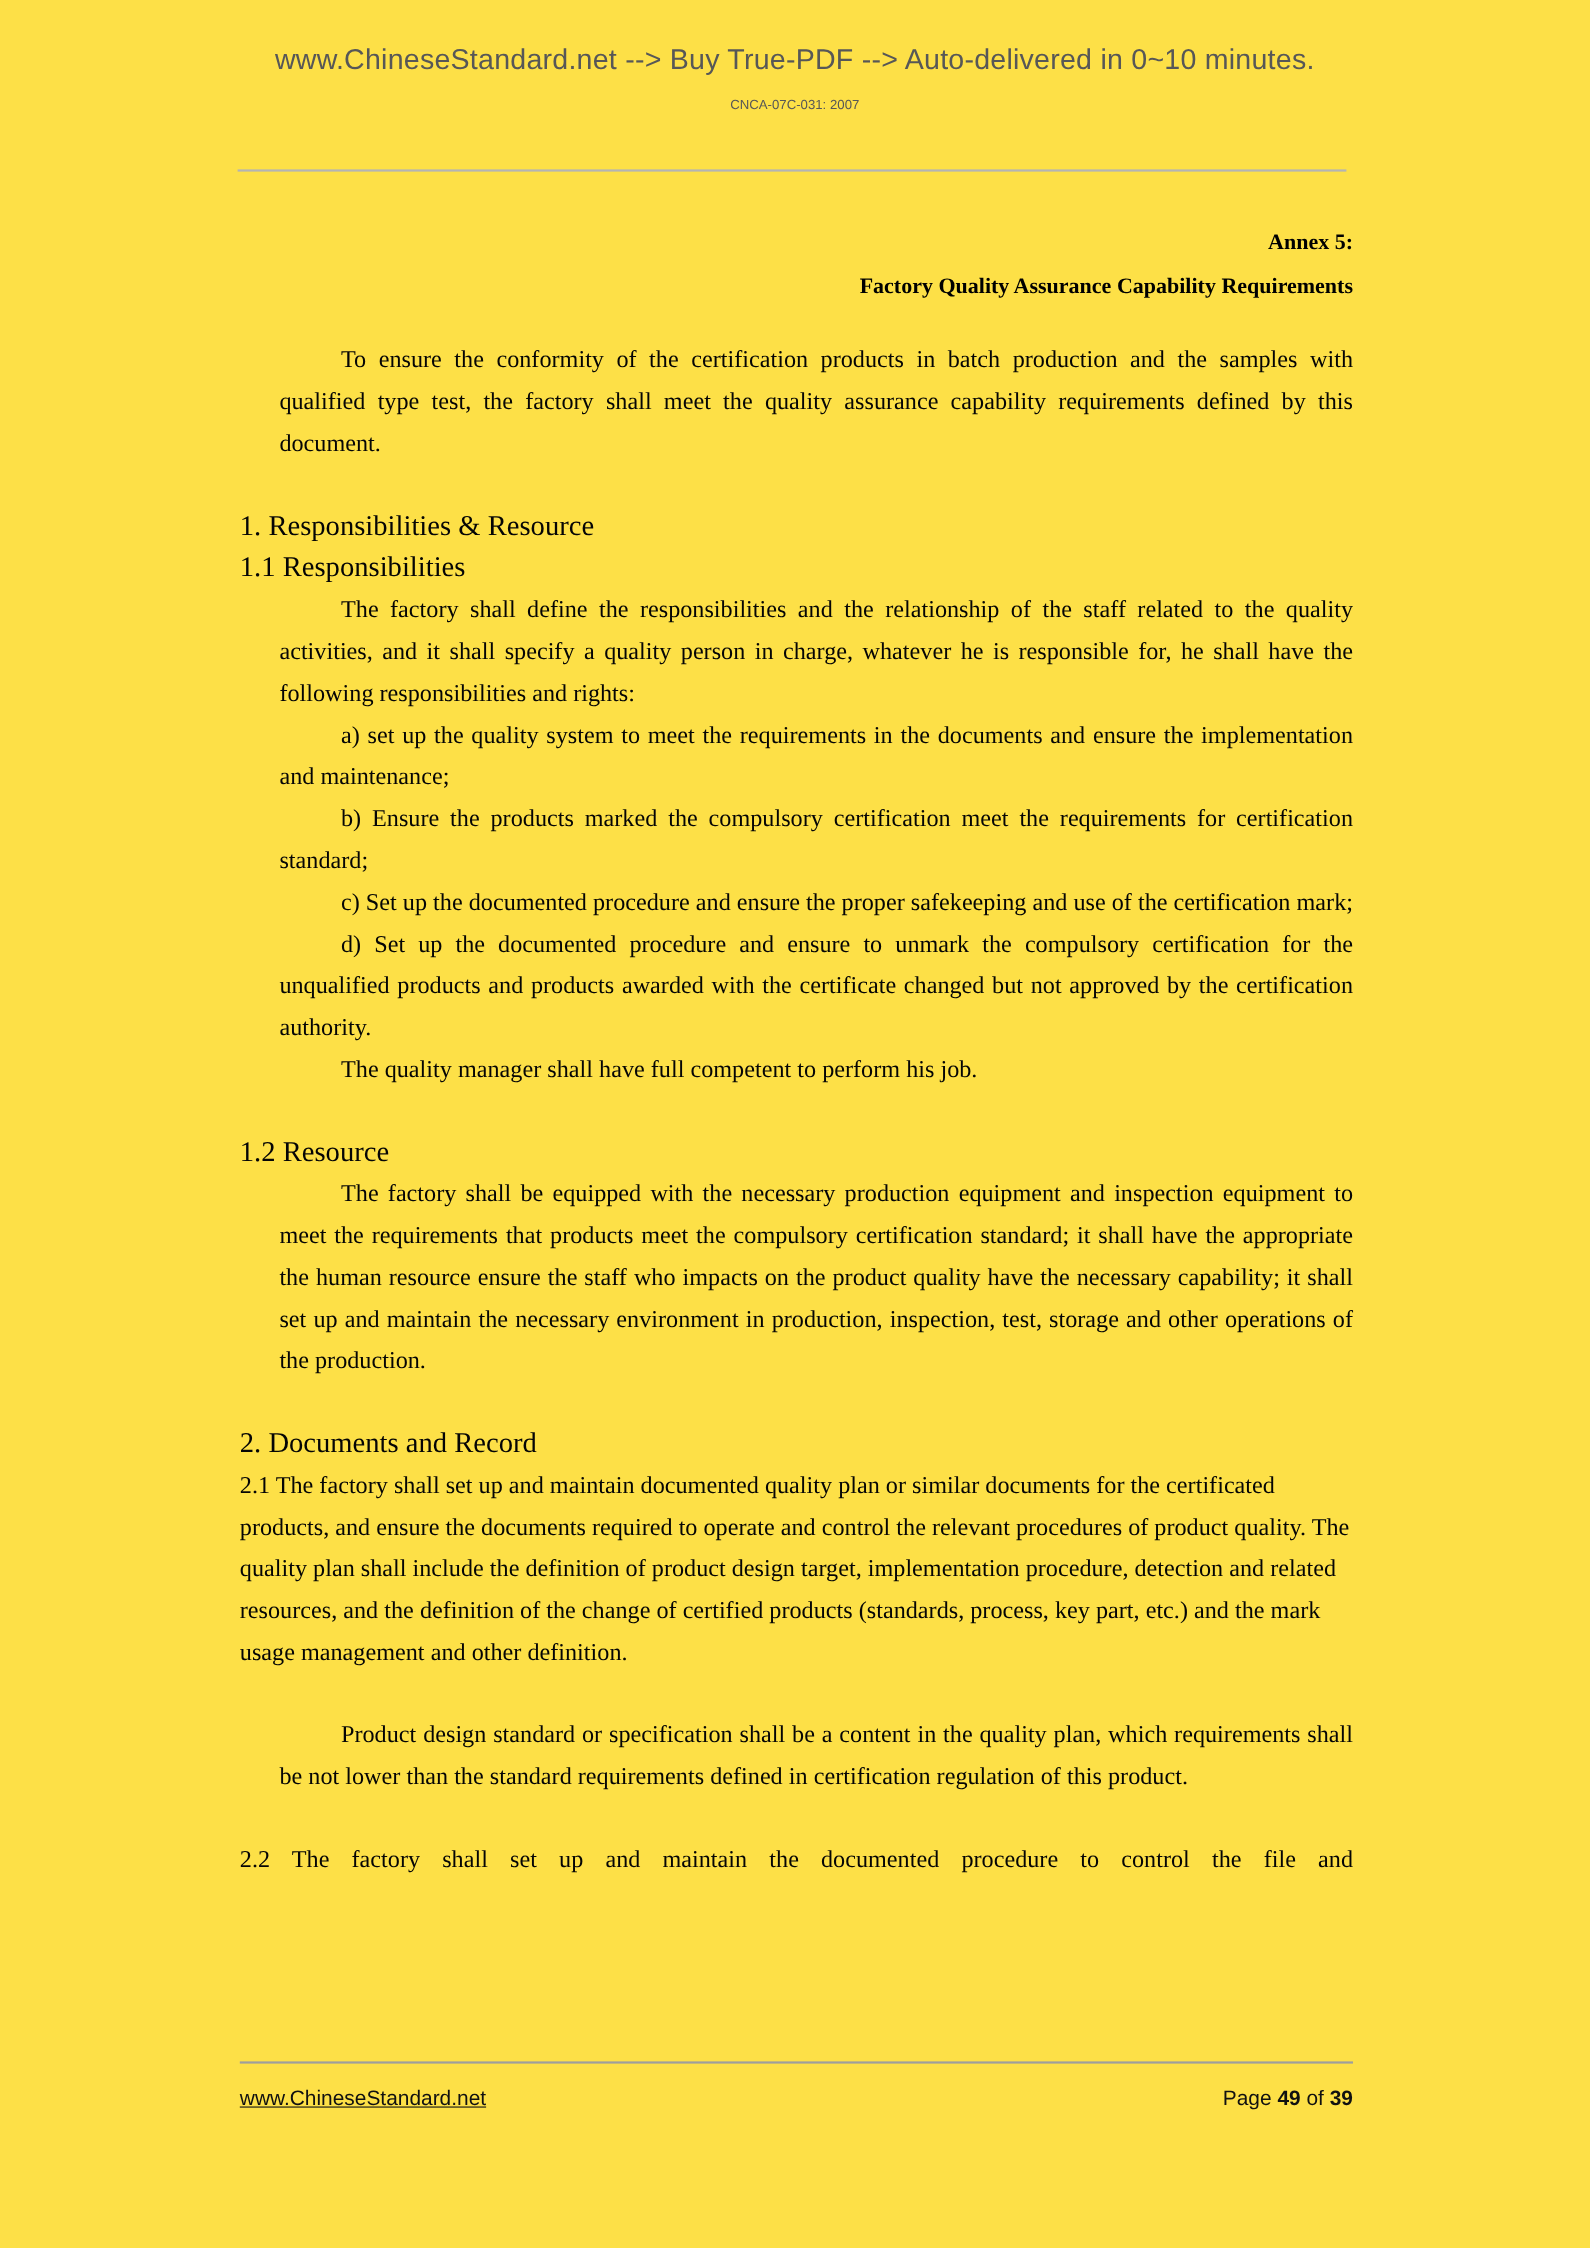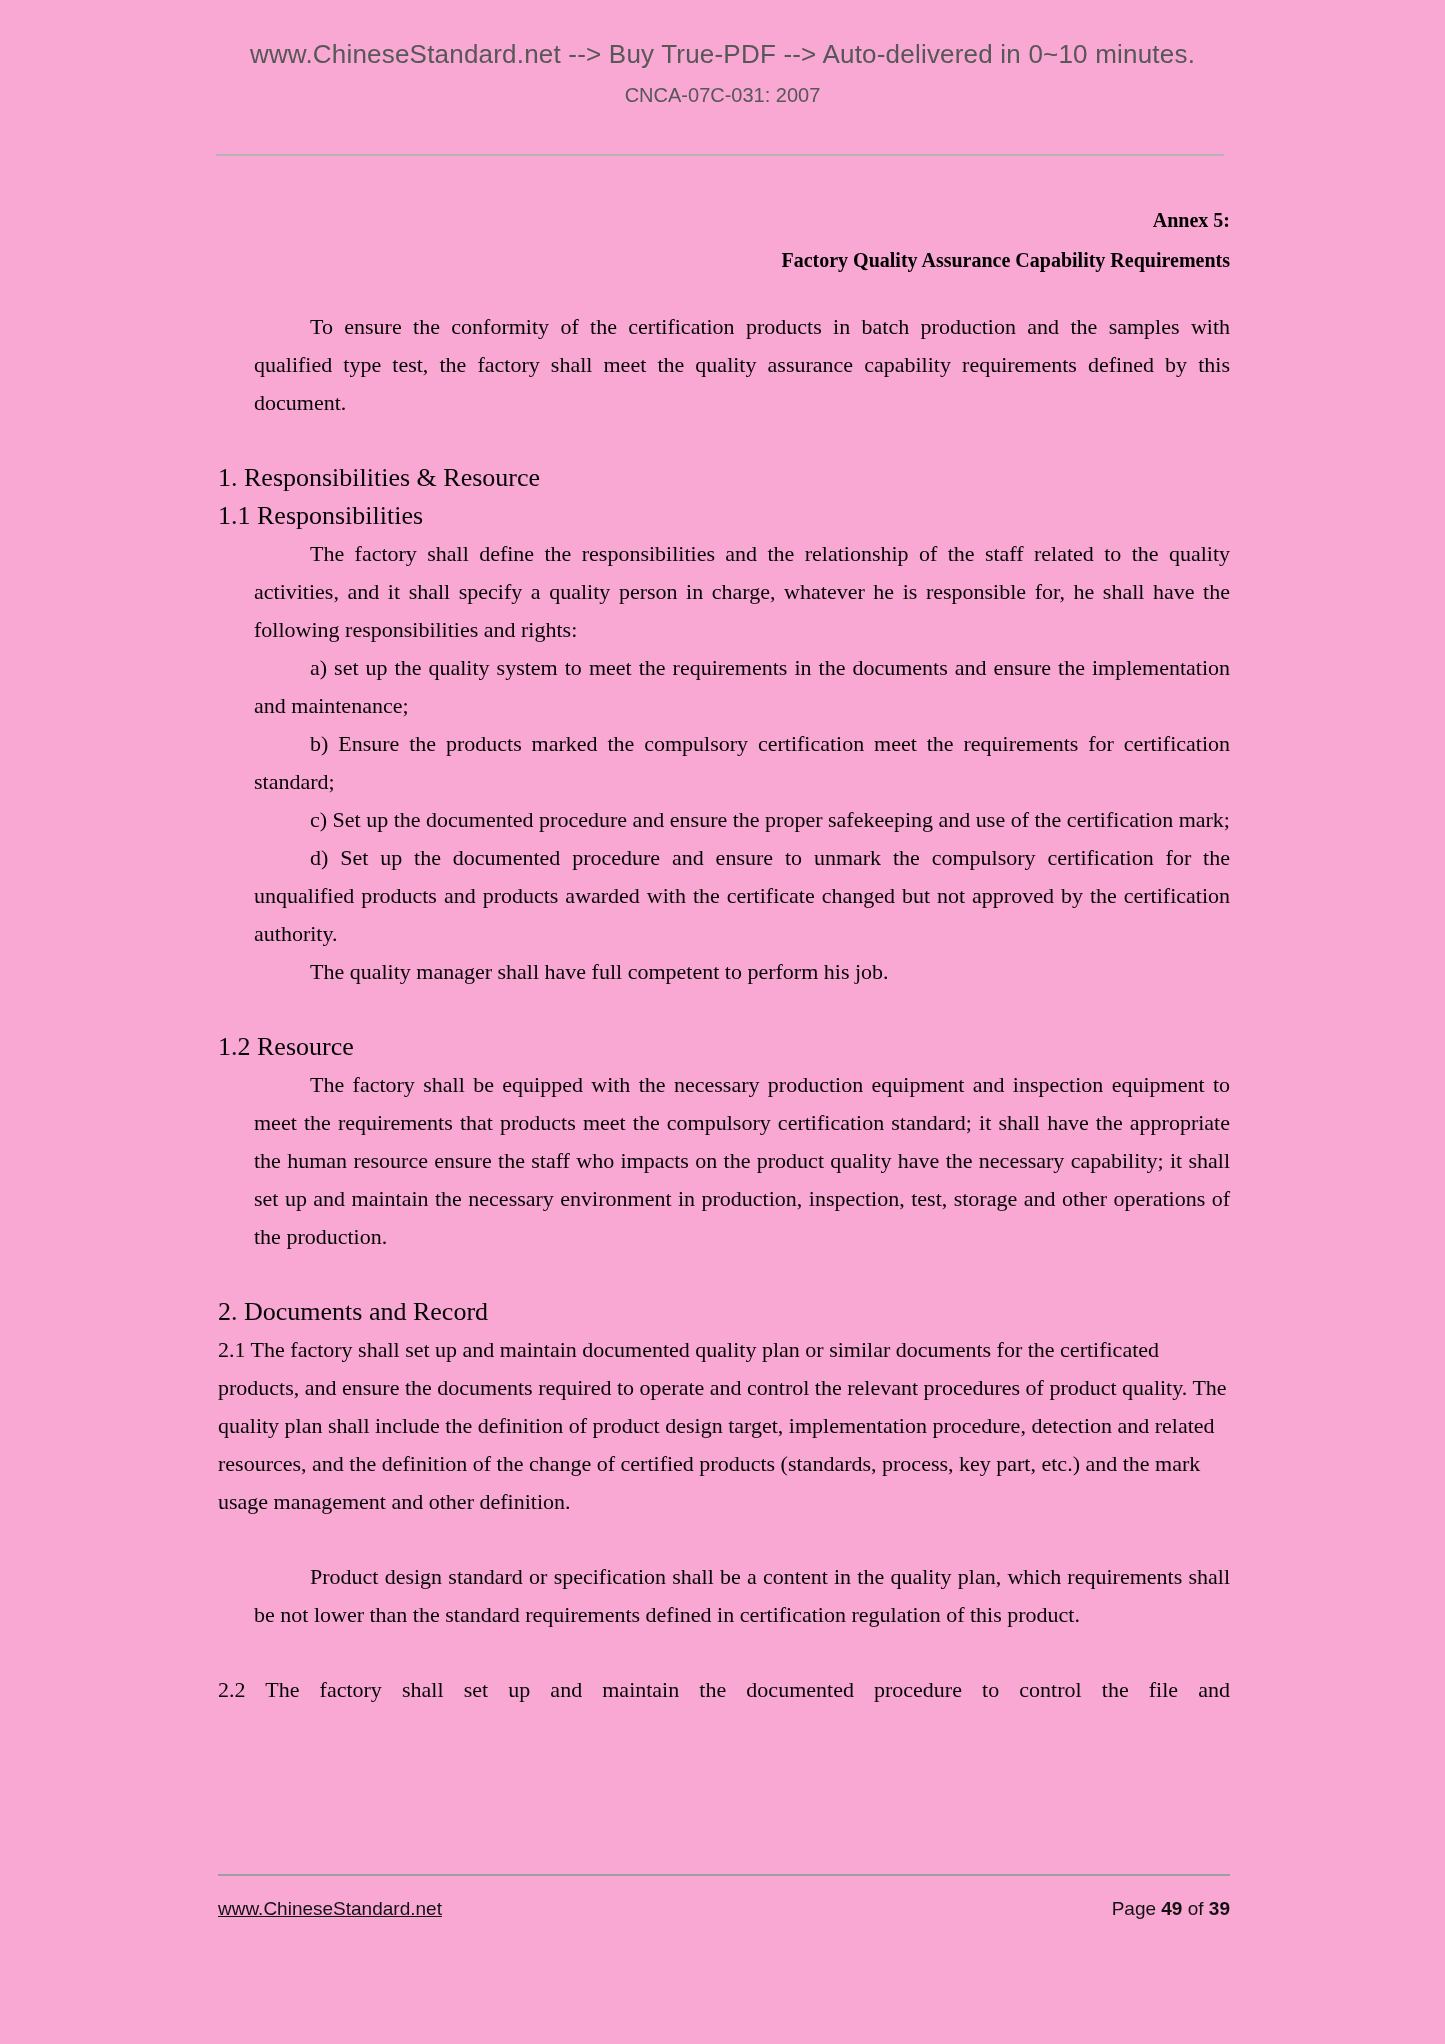--- a/index.html
+++ b/index.html
@@ -1,28 +1,28 @@
 <!DOCTYPE html>
 <html><head>
 <meta charset="utf-8">
 <style>
   html,body{margin:0;padding:0;background:#ffffff;}
   .page{
     position:relative;
     width:1445px;
     height:2044px;
-    background:#f9a8d4;
+    background:#fde047;
     font-family:"Liberation Serif", serif;
     color:#050505;
     overflow:hidden;
   }
   
   .hdr{ text-align:center; font-family:"Liberation Sans", sans-serif; }
   .hdr-line1{ padding-top:38px; font-size:26px; line-height:32px; color:#575757; letter-spacing:0.2px; }
-  .hdr-line2{ margin-top:12px; font-size:20px; line-height:26px; color:#575757; }
+  .hdr-line2{ margin-top:12px; font-size:12px; line-height:26px; color:#575757; }
   .hdr-rule{ width:1008px; margin:46px auto 0 216px; border-top:2px solid #b4b4b4; }
   
   .content{
     width:1012px;
     margin-left:218px;
     font-size:22px;
     line-height:38px;
   }
   .title{
     margin-top:44px;

